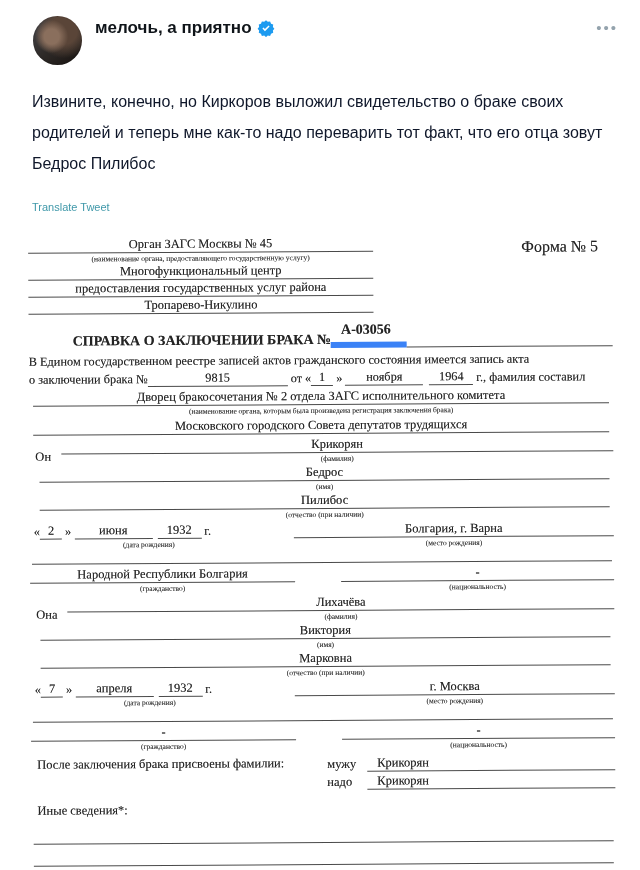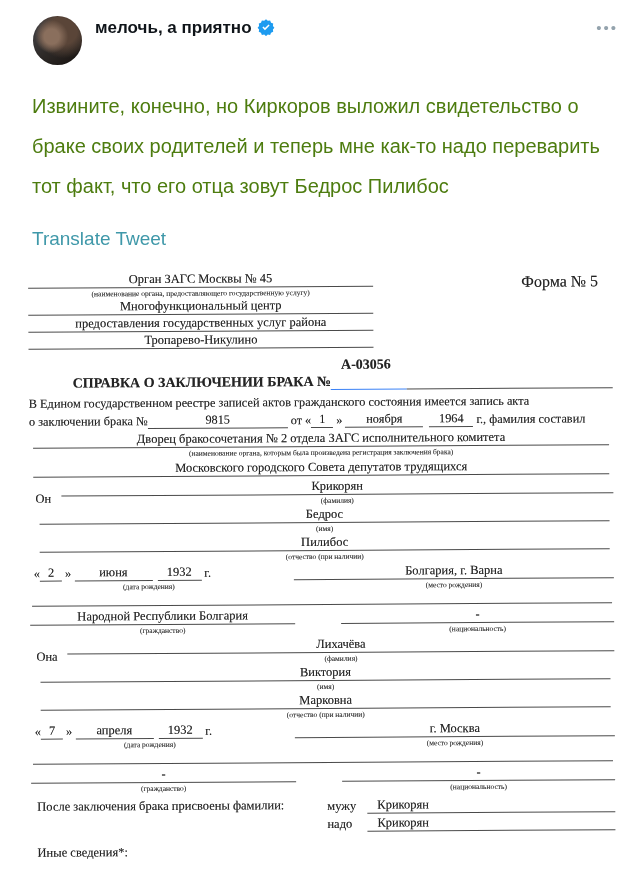--- a/index.html
+++ b/index.html
@@ -12,47 +12,47 @@
   .tw-header{display:flex;align-items:flex-start;padding:16px 20px 0 33px;}
   .avatar{
     width:49px;height:49px;border-radius:50%;flex:none;cursor:pointer;
     background:
       radial-gradient(circle at 38% 42%, #8a6f5d 0 18%, transparent 40%),
       radial-gradient(circle at 62% 30%, #5a4538 0 30%, transparent 60%),
       linear-gradient(145deg,#4a4a4e 0%,#2e2a28 55%,#17120f 100%);
     box-shadow:inset 0 0 0 1px rgba(0,0,0,.08);
   }
   .names{margin-left:13px;flex:1;min-width:0;padding-top:2px;}
-  .name-row{display:flex;gap:5px;}
+  .name-row{display:flex;align-items:center;gap:5px;}
   .display-name{font-weight:700;font-size:17px;color:#0f1419;cursor:pointer;}
   .verified{width:18px;height:18px;flex:none;}
   .handle{font-size:15px;color:#536471;margin-top:3px;cursor:pointer;}
   .more-btn{color:#94a3ad;font-size:15px;letter-spacing:2px;padding:4px 2px;cursor:pointer;line-height:1;}
   
-  .tw-body{padding:21px 30px 0 32px;font-size:20px;line-height:40px;color:#4d7c0f;}
-  .translate-link{display:inline-block;margin:22px 0 0 32px;font-size:19px;cursor:pointer;text-align:center;}
+  .tw-body{padding:21px 30px 0 32px;font-size:16px;line-height:31px;color:#0f172a;}
+  .translate-link{display:inline-block;margin:22px 0 0 32px;font-size:11px;cursor:pointer;text-align:center;}
   
   .doc-wrap{margin:20px 28px 0;cursor:pointer;}
   .doc{
     font-family:"Liberation Serif",serif;color:#242424;font-size:12.5px;
     transform:rotate(-0.35deg);transform-origin:50% 0;
     text-shadow:0 0 .5px rgba(60,60,60,.55);
   }
   .vline{border-bottom:1px solid #4a4a4a;text-align:center;line-height:15px;min-height:15px;}
   .cap{font-size:7.5px;text-align:center;color:#333;line-height:9px;margin-top:1px;}
   .fill{flex:1;border-bottom:1px solid #4a4a4a;}
   
   .doc-head{display:flex;justify-content:space-between;align-items:flex-start;}
   .org-col{width:345px;text-align:center;}
   .org-col .vline{line-height:16px;}
   .org-cap{width:230px;margin:1px auto 0;font-size:7.5px;line-height:9px;color:#333;}
   .form-label{margin:4px 14px 0 0;font-size:16px;}
   
   .title-row{display:flex;align-items:flex-end;margin:9px 0 0 44px;font-weight:700;font-size:14px;white-space:nowrap;}
-  .title-num{border-bottom:1px solid #3b82f6;padding:0 16px 16px 10px;text-align:center;}
+  .title-num{border-bottom:6px solid #3b82f6;padding:0 16px 4px 10px;text-align:center;}
   
   .intro1{margin-top:5px;font-size:12.3px;}
   .intro2{display:flex;align-items:flex-end;white-space:nowrap;font-size:12.3px;margin-top:2px;}
   .act-line{width:140px;}
   .seg{padding:0 3px;}
   .seg-day{width:22px;}
   .seg-month{width:78px;}
   .seg-year{width:44px;}
   .reg-line{margin:3px 4px 0;}
   .reg-cap{margin-top:1px;}

